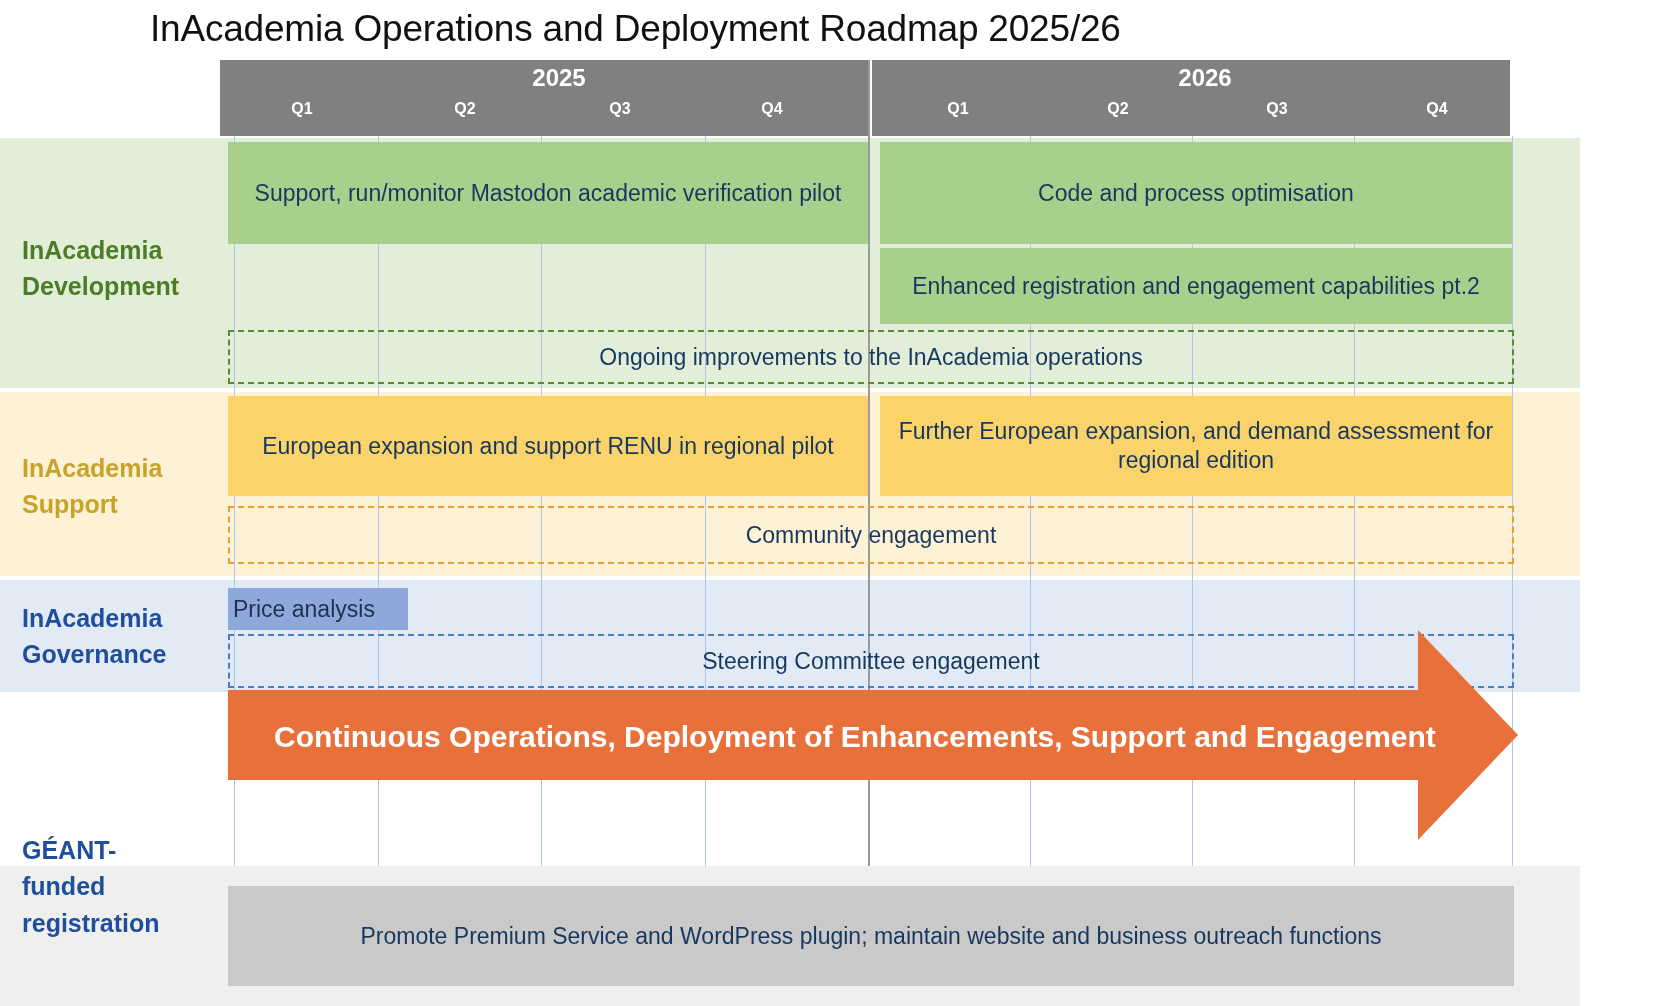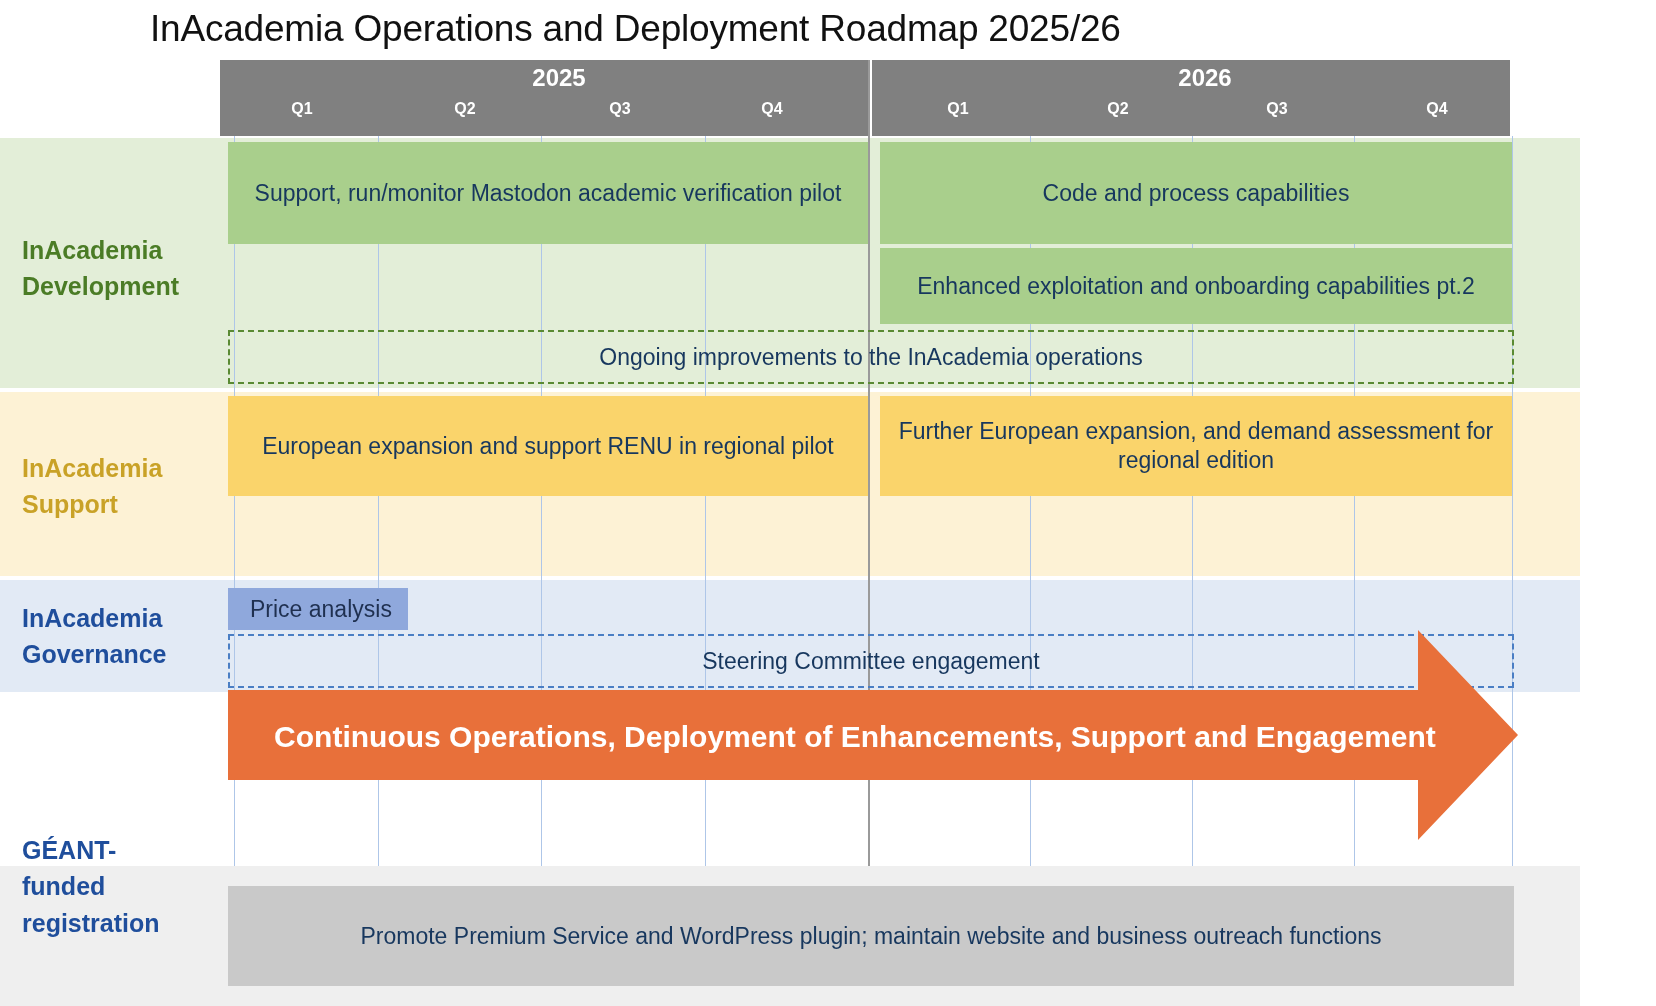--- a/index.html
+++ b/index.html
@@ -209,33 +209,34 @@
     <span>Governance</span>
   </div>
   <div class="lane-label geant" style="top:832px;">
     <span>GÉANT-</span><br>
     <span>funded</span><br>
     <span>registration</span>
   </div>
 
   <div class="bar green" style="left:228px; top:142px; width:640px; height:102px;">Support, run/monitor Mastodon academic verification pilot</div>
 
-  <div class="bar green" style="left:880px; top:142px; width:632px; height:102px;">Code and process capabilities</div>
-
-
-  <div class="bar green" style="left:880px; top:248px; width:632px; height:76px;">Enhanced exploitation and onboarding capabilities pt.2</div>
+  <div class="bar green" style="left:880px; top:142px; width:632px; height:102px;">Code and process optimisation</div>
+
+
+  <div class="bar green" style="left:880px; top:248px; width:632px; height:76px;">Enhanced registration and engagement capabilities pt.2</div>
 
   <div class="bar dashed-green" style="left:228px; top:330px; width:1286px; height:54px;">Ongoing improvements to the InAcademia operations</div>
 
   <div class="bar yellow" style="left:228px; top:396px; width:640px; height:100px;">European expansion and support RENU in regional pilot</div>
 
   <div class="bar yellow" style="left:880px; top:396px; width:632px; height:100px;">Further European expansion, and demand assessment for regional edition</div>
 
-
-  <div class="bar blue" style="left:228px; top:588px; width:180px; height:42px; justify-content:flex-start; padding-left:22px;">Price analysis</div>
+  <div class="bar dashed-orange" style="left:228px; top:506px; width:1286px; height:58px;">Community engagement</div>
+
+  <div class="bar blue" style="left:228px; top:588px; width:180px; height:42px; justify-content:flex-start; padding-left:5px;">Price analysis</div>
 
   <div class="bar dashed-blue" style="left:228px; top:634px; width:1286px; height:54px;">Steering Committee engagement</div>
 
   <div class="arrow-wrap">
     <svg width="1290" height="210" viewBox="0 0 1290 210" xmlns="http://www.w3.org/2000/svg">
       <polygon points="0,60 1190,60 1190,0 1290,105 1190,210 1190,150 0,150" fill="#e8703a"></polygon>
     </svg>
   </div>
   <div class="arrow-label">Continuous Operations, Deployment of Enhancements, Support and Engagement</div>
 

